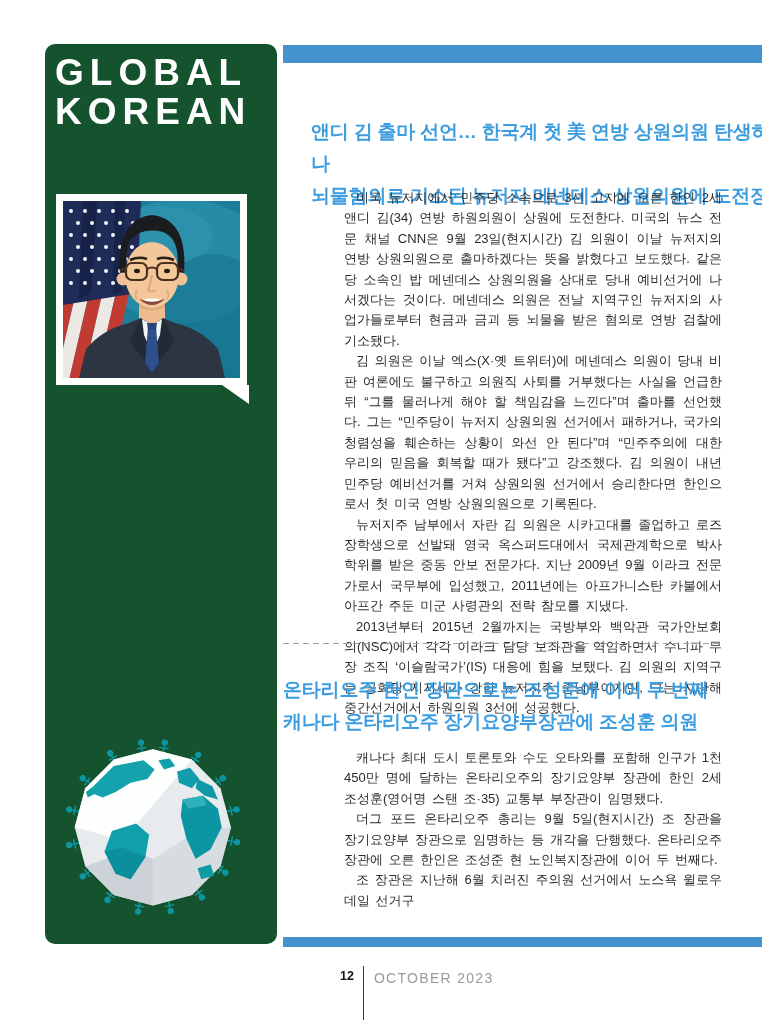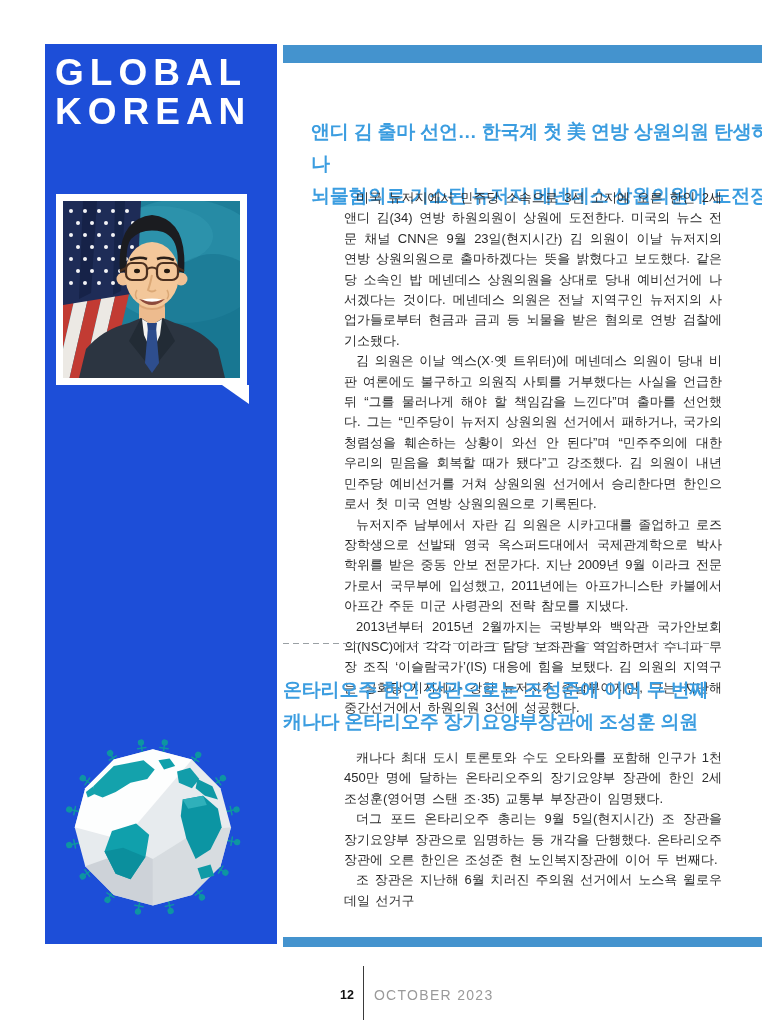--- a/index.html
+++ b/index.html
@@ -2,21 +2,21 @@
 <html><head>
 <meta charset="utf-8">
 <style>
   html,body{margin:0;padding:0;background:#ffffff;}
   .page{
     position:relative;width:762px;height:1020px;margin:0 auto;
     background:#ffffff;overflow:hidden;
     font-family:"Liberation Sans","DejaVu Sans",sans-serif;
   }
   
-  .sidebar{position:absolute;left:45px;top:44px;width:232px;height:900px;background:#1d4ed8;}
+  .sidebar{position:absolute;left:45px;top:44px;width:232px;height:900px;background:#14532d;border-radius:10px;}
   .brand{position:absolute;left:10px;top:9px;color:#ffffff;font-weight:bold;
          font-size:37px;line-height:39px;letter-spacing:6px;white-space:nowrap;}
   .photo-frame{position:absolute;left:11px;top:150px;width:191px;height:191px;background:#ffffff;}
   .photo-frame svg{position:absolute;left:7px;top:7px;display:block;}
   .photo-tail{position:absolute;left:177px;top:341px;width:27px;height:19px;background:#ffffff;
               clip-path:polygon(0 0,100% 0,100% 100%);}
   .globe-wrap{position:absolute;left:13px;top:694px;width:186px;height:186px;}
   
   .bar-top{position:absolute;left:283px;top:45px;width:479px;height:18px;background:#4493ce;}
   .bar-bottom{position:absolute;left:283px;top:937px;width:479px;height:10px;background:#4493ce;}
@@ -25,21 +25,21 @@
   .headline-1{top:116px;margin-left:28px;}
   .headline-2{top:674px;}
   .body-col{position:absolute;left:344px;width:378px;color:#2b2b2b;
             font-size:13px;line-height:20.4px;text-align:justify;word-spacing:2px;}
   .body-1{top:188px;}
   .body-2{top:748px;}
   .body-col p{margin:0;text-indent:12px;}
   .divider{position:absolute;left:283px;top:643px;width:437px;height:1px;
            background:repeating-linear-gradient(90deg,#9aa0a4 0 6px,transparent 6px 10px);}
   
-  .footer{position:absolute;left:340px;top:966px;display:flex;align-items:center;}
+  .footer{position:absolute;left:340px;top:966px;display:flex;align-items:flex-start;}
   .page-number{font-weight:bold;font-size:12.5px;color:#111;padding:3px 9px 0 0;}
   .footer-rule{width:1px;height:54px;background:#3a3a3a;}
   .issue{font-size:14px;color:#9a9a9a;letter-spacing:1.3px;padding:4px 0 0 10px;}
 </style>
 </head>
 <body>
 
 <div class="page">
 
   <div class="sidebar">

